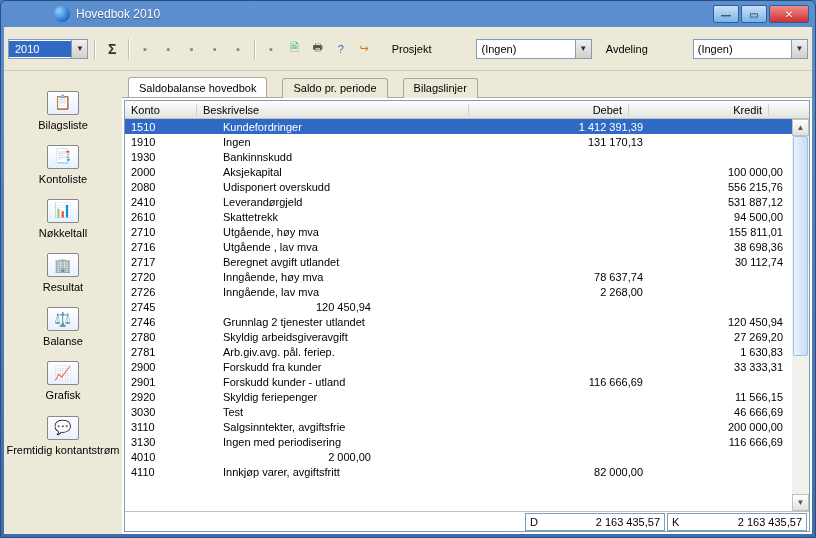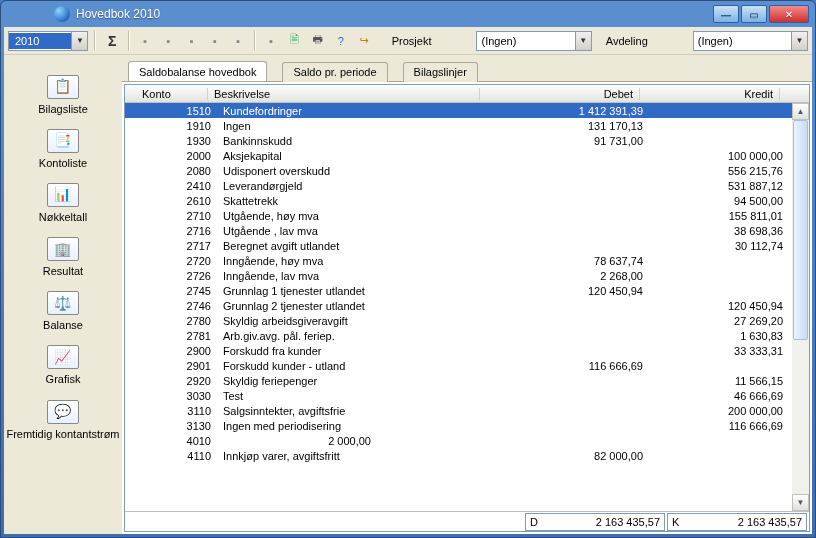--- a/index.html
+++ b/index.html
@@ -53,21 +53,21 @@
     width: 40px;
   }
   .client {
     flex: 1;
     background: #ece9d8;
     margin: 0 3px 3px 3px;
     display: flex;
     flex-direction: column;
   }
   .toolbar {
-    height: 28px;
+    height: 44px;
     display: flex;
     align-items: center;
     padding: 1px 4px;
     gap: 4px;
     border-bottom: 1px solid #d0cdc0;
   }
   .year-combo {
     display: flex; align-items: center;
     border: 1px solid #7f9db9;
     background: #fff;
@@ -197,21 +197,21 @@
     height: 18px;
     font-size: 11px;
     align-items: center;
     flex-shrink: 0;
   }
   .gh {
     padding: 0 6px;
     border-right: 1px solid #d0d0d0;
     overflow: hidden; white-space: nowrap;
   }
-  .col-konto { width: 72px; margin-left: 11px; }
+  .col-konto { width: 72px; }
   .col-besk  { width: 272px; }
   .col-debet { width: 160px; text-align: right; }
   .col-kredit{ width: 140px; text-align: right; }
   .col-scroll{ width: 17px; }
   .grid-body {
     flex: 1;
     display: flex;
     min-height: 0;
   }
   .rows {
@@ -221,21 +221,21 @@
   }
   .row {
     display: flex;
     height: 15px;
     align-items: center;
   }
   .row.sel {
     background: #316ac5; color: #fff;
   }
   .cell { padding: 0 6px; overflow: hidden; white-space: nowrap; }
-  .cell.konto { width: 92px; padding-left:14px;text-align:right;}
+  .cell.konto { width: 92px; padding-left:6px;}
   .cell.besk  { width: 272px; }
   .cell.debet { width: 160px; text-align: right; }
   .cell.kredit{ width: 140px; text-align: right; }
   .vscroll {
     width: 17px;
     background: #f0f0ec;
     position: relative;
   }
   .vscroll .up,.vscroll .down {
     width:17px; height:17px; background: linear-gradient(to bottom,#fefefe,#e0e0dc);
@@ -372,21 +372,20 @@
                   </div>
                   <div class="row">
                     <div class="cell konto">1910</div>
                     <div class="cell besk">Ingen</div>
                     <div class="cell debet">131 170,13</div>
                     <div class="cell kredit"></div>
                   </div>
                   <div class="row">
                     <div class="cell konto">1930</div>
                     <div class="cell besk">Bankinnskudd</div>
-                    <div class="cell debet">91 731,00</div>
                     <div class="cell kredit"></div>
                   </div>
                   <div class="row">
                     <div class="cell konto">2000</div>
                     <div class="cell besk">Aksjekapital</div>
                     <div class="cell debet"></div>
                     <div class="cell kredit">100 000,00</div>
                   </div>
                   <div class="row">
                     <div class="cell konto">2080</div>
@@ -431,21 +430,20 @@
                     <div class="cell kredit"></div>
                   </div>
                   <div class="row">
                     <div class="cell konto">2726</div>
                     <div class="cell besk">Inngående, lav mva</div>
                     <div class="cell debet">2 268,00</div>
                     <div class="cell kredit"></div>
                   </div>
                   <div class="row">
                     <div class="cell konto">2745</div>
-                    <div class="cell besk">Grunnlag 1 tjenester utlandet</div>
                     <div class="cell debet">120 450,94</div>
                     <div class="cell kredit"></div>
                   </div>
                   <div class="row">
                     <div class="cell konto">2746</div>
                     <div class="cell besk">Grunnlag 2 tjenester utlandet</div>
                     <div class="cell debet"></div>
                     <div class="cell kredit">120 450,94</div>
                   </div>
                   <div class="row">

